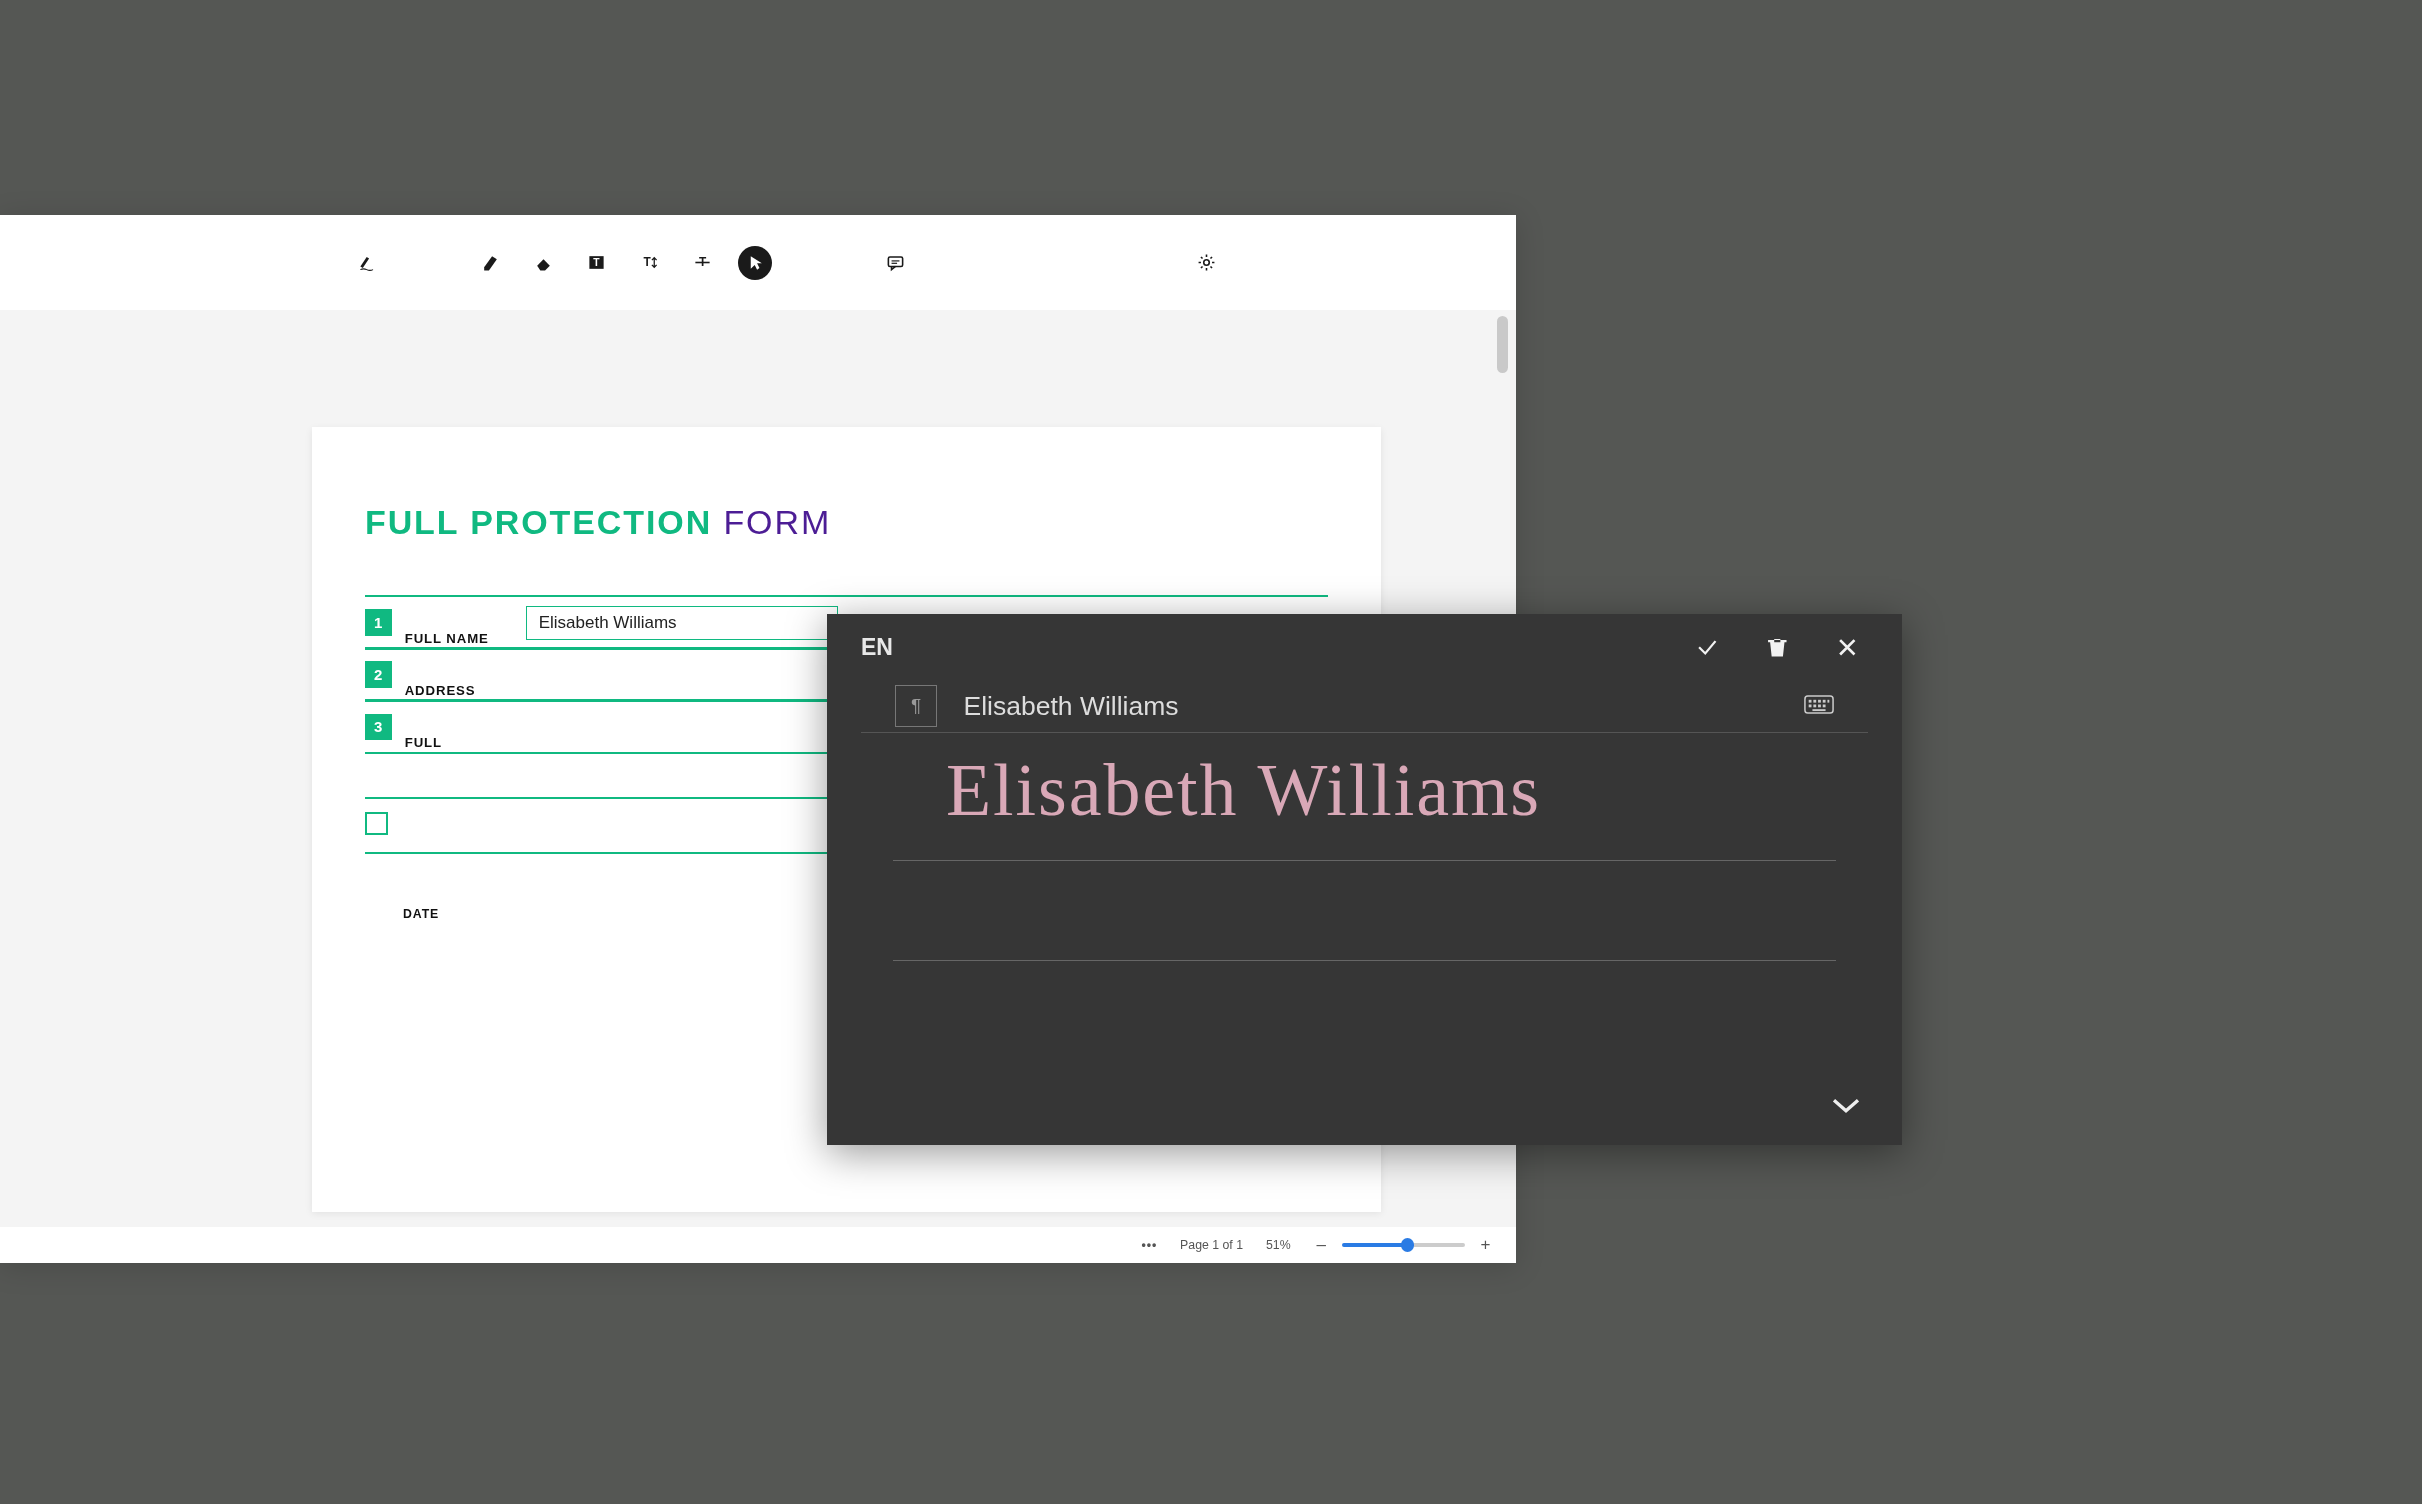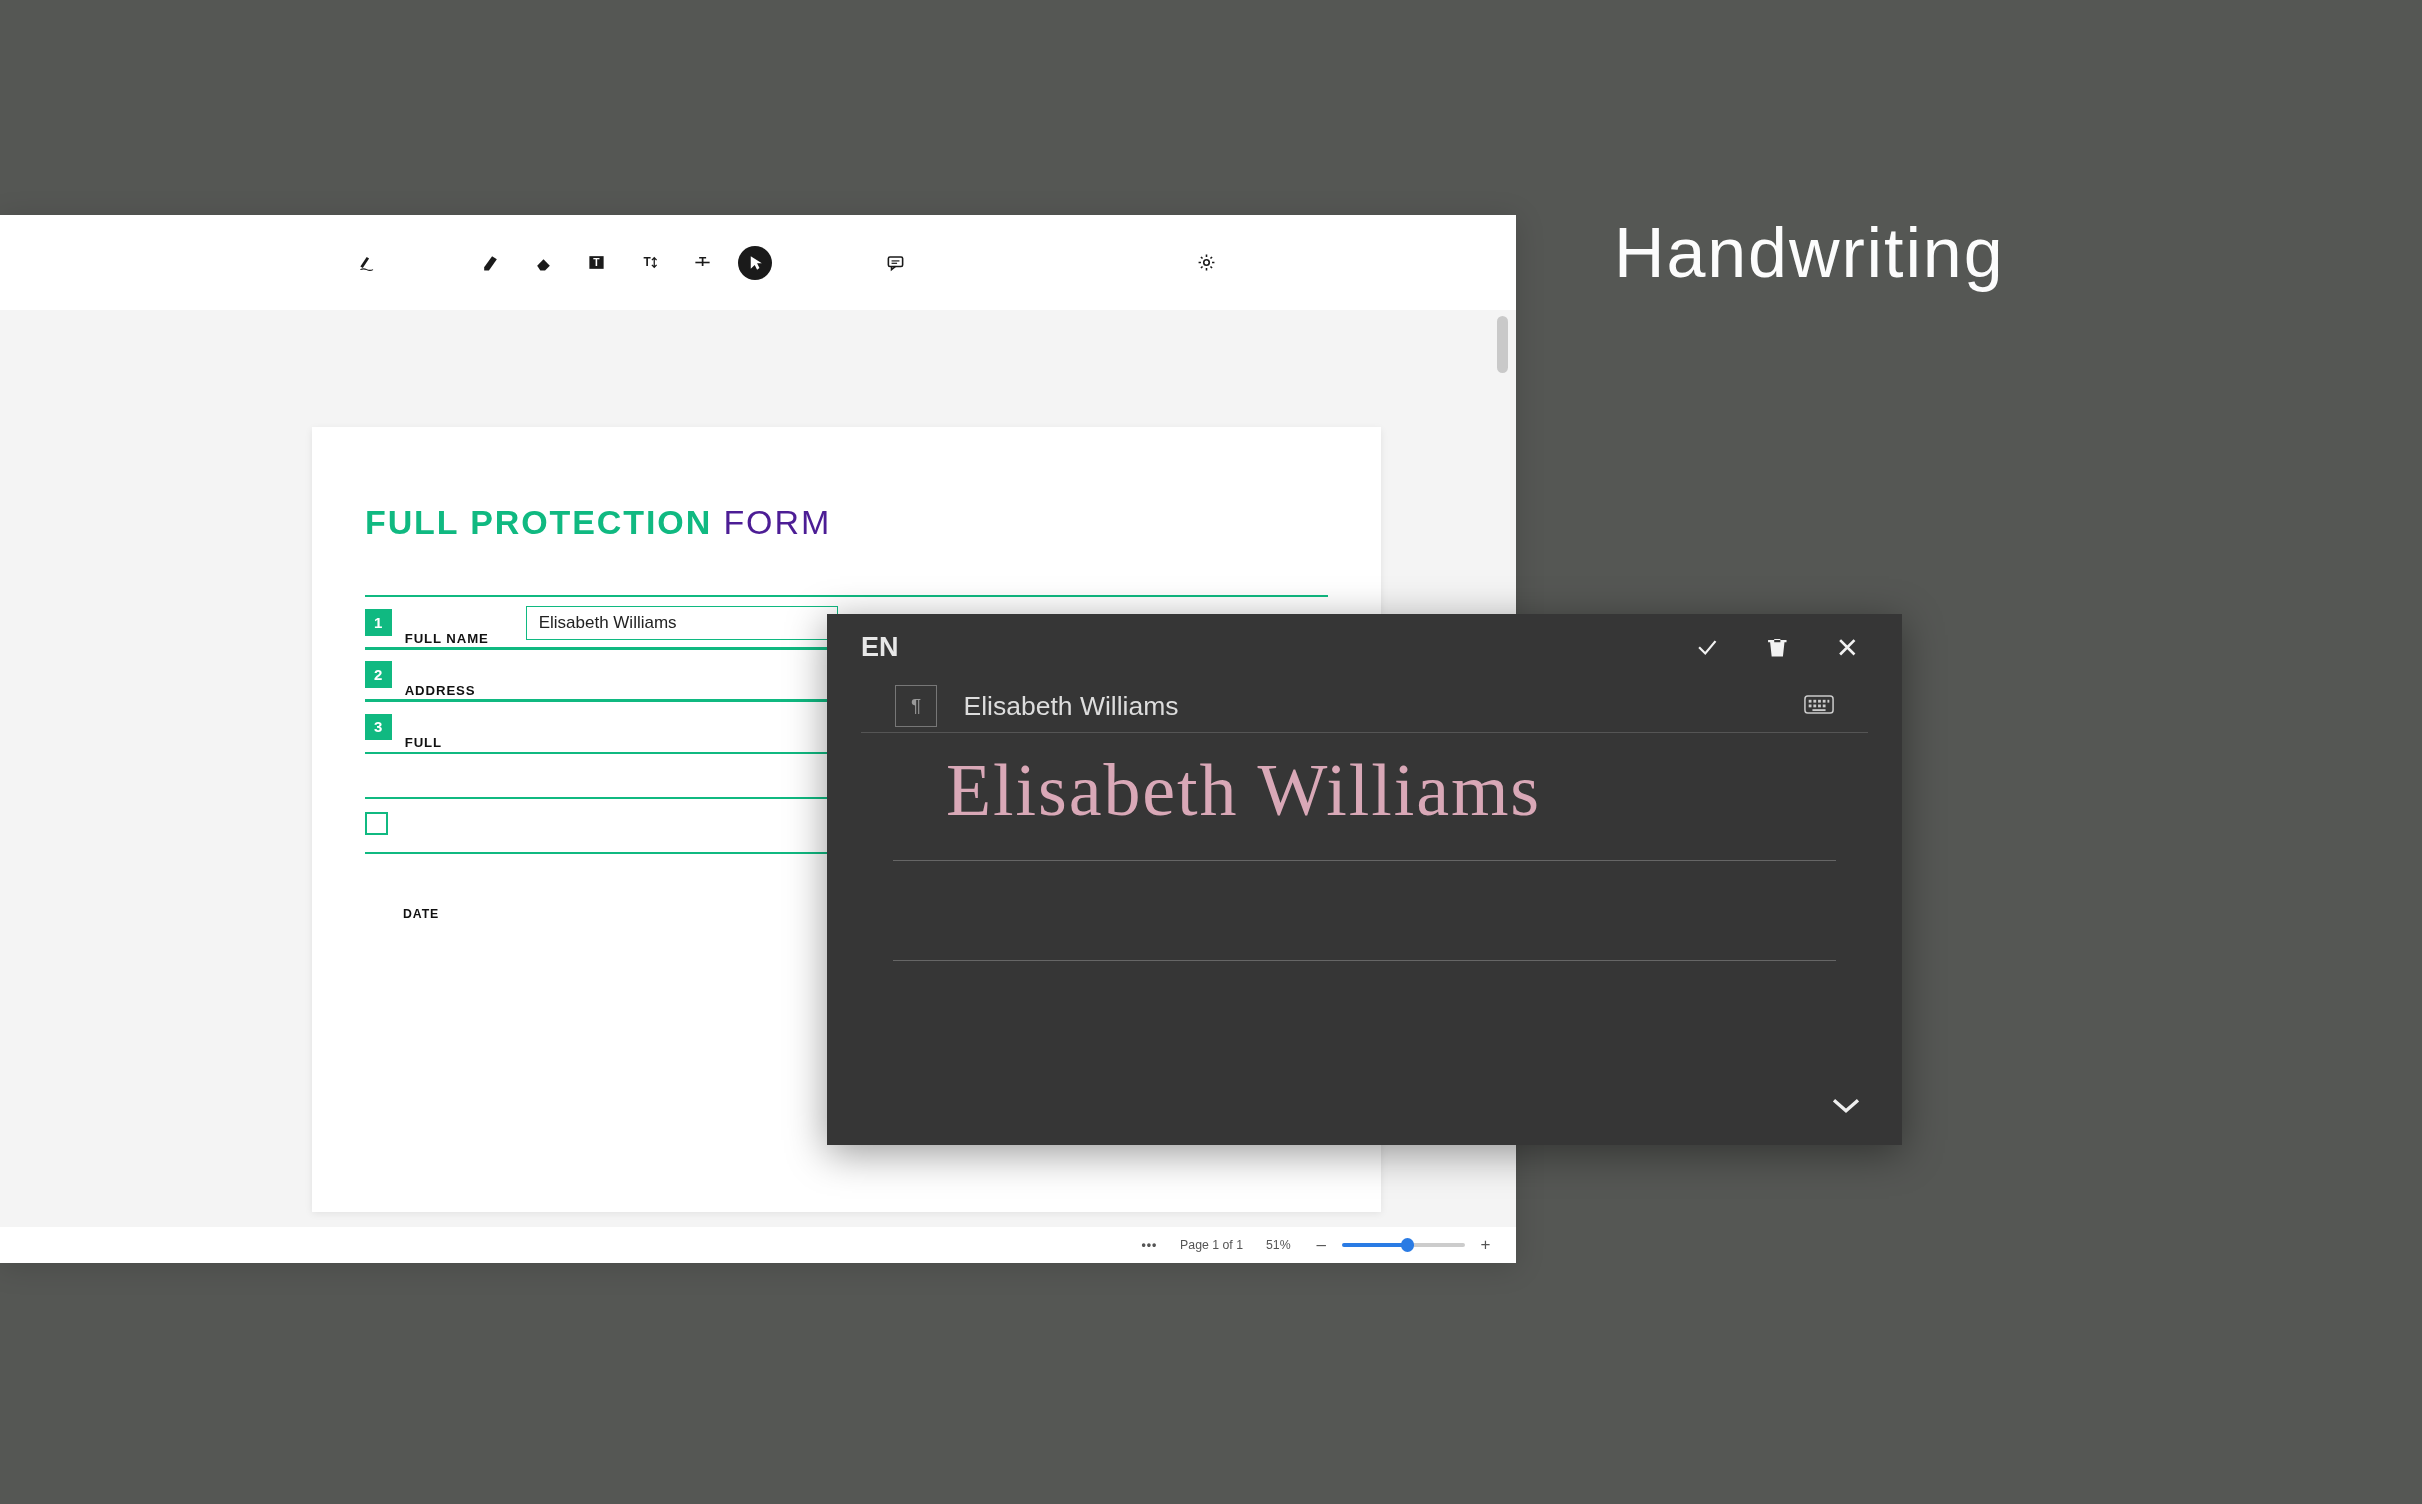--- a/index.html
+++ b/index.html
@@ -269,21 +269,21 @@
   color: #e5e5e5;
   box-shadow: 0 7.6px 38px rgba(0,0,0,0.4);
 }
 .hw-top {
   display: flex;
   align-items: center;
   height: 66px;
   padding: 0 34px;
 }
 .hw-lang {
-  font-size: 27px;
+  font-size: 23px;
   font-weight: 600;
   color: #e8e8e8;
 }
 .hw-top-spacer { flex: 1; }
 .hw-top-btn {
   width: 42px;
   height: 42px;
   display: flex;
   align-items: center;
   justify-content: center;
@@ -343,21 +343,20 @@
   right: 40px;
   bottom: 26.5px;
   cursor: pointer;
 }
 .hw-expand svg { width: 32px; height: 21px; stroke: #eee; fill: none; stroke-width: 2.5; }
 </style>
 </head>
 <body>
 
 <div class="feature-label">
-  <div class="line1">Handwriting</div>
 </div>
 
 <div class="app-window">
 
   <div class="titlebar">
     <div class="win-ctrl">–</div>
     <div class="win-ctrl">□</div>
     <div class="win-ctrl">×</div>
   </div>
 

